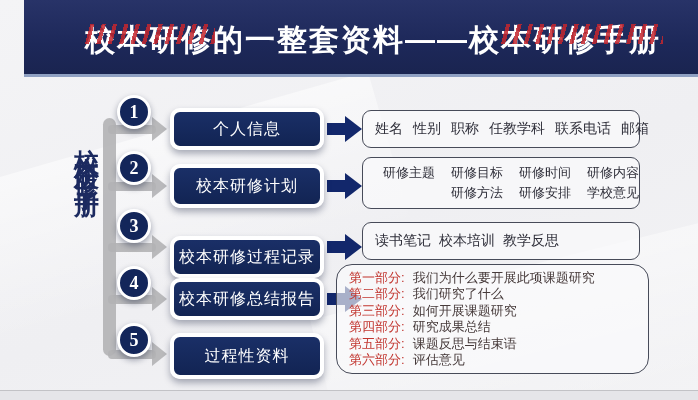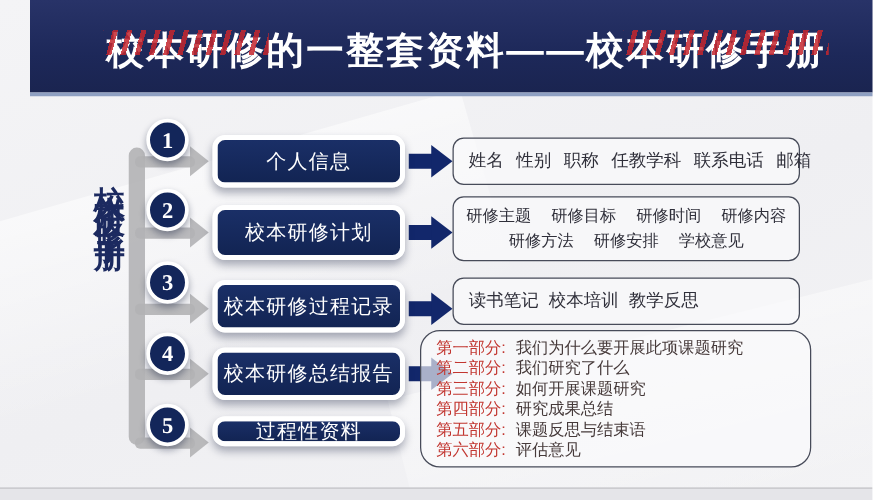--- a/index.html
+++ b/index.html
@@ -78,21 +78,21 @@
     border-left:17px solid #12276b;}
   
   .detail{
     position:absolute;box-sizing:border-box;
     background:rgba(250,250,252,.65);
     border:1.5px solid #474b59;border-radius:9px;
     color:#2f2f3a;font-size:14px;
     display:flex;align-items:center;padding:0 12px;
   }
   .detail .items{display:flex;gap:10px;flex-wrap:nowrap;white-space:nowrap;}
-  .detail.multi{flex-direction:column;align-items:center;justify-content:center;padding:5px 0;font-size:13px;}
+  .detail.multi{flex-direction:column;align-items:flex-end;justify-content:center;padding:5px 0;font-size:13px;}
   .detail.multi .items{gap:16px;line-height:20px;}
   .detail.sections{
     flex-direction:column;align-items:stretch;justify-content:center;
     border-radius:16px;padding:6px 12px;font-size:13px;
   }
   .sec{display:flex;line-height:16.5px;white-space:nowrap;}
   .sec-label{color:#c23630;margin-right:8px;}
   .sec-text{color:#463a3a;}
   
   .footer{
@@ -141,27 +141,27 @@
   <div class="circle" style="top:323px">
       <span>5</span>
     </div>
 
   <div class="stepbox" style="top:108px;height:42px">
       <span>个人信息</span>
     </div>
   <div class="stepbox" style="top:164px;height:44px">
       <span>校本研修计划</span>
     </div>
-  <div class="stepbox" style="top:224px;height:42px">
+  <div class="stepbox" style="top:236px;height:42px">
       <span>校本研修过程记录</span>
     </div>
   <div class="stepbox" style="top:278px;height:42px">
       <span>校本研修总结报告</span>
     </div>
-  <div class="stepbox" style="top:333px;height:24px">
+  <div class="stepbox" style="top:333px;height:46px">
       <span>过程性资料</span>
     </div>
 
   <div class="nshaft" style="top:123px"></div>
   <div class="nhead" style="top:116px"></div>
   <div class="nshaft" style="top:180px"></div>
   <div class="nhead" style="top:173px"></div>
   <div class="nshaft" style="top:241px"></div>
   <div class="nhead" style="top:234px"></div>
   <div class="nshaft" style="top:293px"></div>

